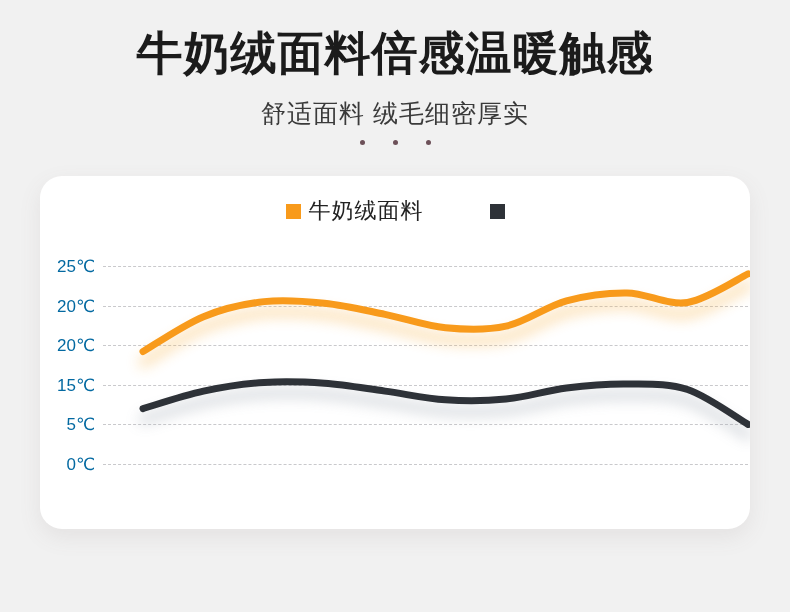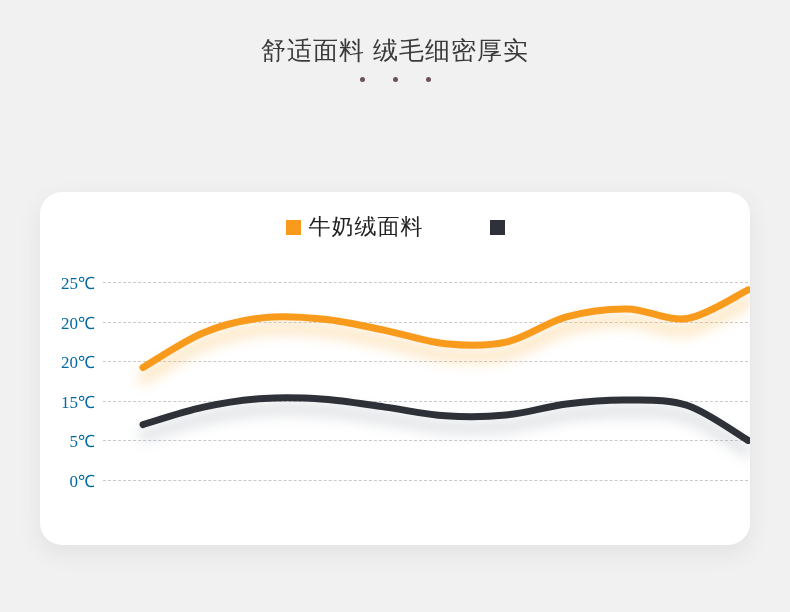--- a/index.html
+++ b/index.html
@@ -11,43 +11,42 @@
   }
   .page { position:relative; width:790px; height:612px; }
 
   
   .header { padding-top:26px; text-align:center; }
   .title {
     font-size:46px; font-weight:bold; color:#1b1b1b;
     letter-spacing:1px; line-height:1.18;
   }
   .subtitle {
-    margin-top:8px;
+    margin-top:17px;
     font-size:25px; font-weight:normal; color:#3a3a3a;
     letter-spacing:1px;
   }
   .dots {
     margin-top:10px; display:flex; justify-content:center; gap:28px;
   }
   .dot { width:5px; height:5px; border-radius:50%; background:#6d5159; }
   .badge-wrap { margin-top:7px; display:flex; justify-content:center; }
   .badge {
     border:1px solid #7c5a63; border-radius:11px;
     padding:2px 22px 3px;
     font-size:11px; color:#5d5d5d; letter-spacing:0.4px;
     white-space:nowrap;
   }
 
   
   .card {
-    position:absolute; left:40px; top:192px;
+    position:absolute; left:40px; top:176px;
     width:710px; height:353px;
     background:#ffffff; border-radius:22px;
     box-shadow:0 8px 22px rgba(120,100,100,0.10);
-    font-family:Liberation Serif, serif;
   }
 
   .legend {
     position:absolute; left:0; top:20px; width:100%;
     display:flex; justify-content:center; gap:66px;
   }
   .legend-item { display:flex; align-items:center; gap:8px; }
   .legend-swatch { width:15px; height:15px; display:block; }
   .legend-label { font-size:22px; color:#222; letter-spacing:1px; }
 
@@ -63,20 +62,21 @@
     border-top:1px dashed #c9c9cc;
   }
   .curves { position:absolute; left:0; top:0; width:710px; height:238px; }
 </style>
 </head>
 <body>
 
 <div class="page">
 
   <div class="header">
+    <div class="title">牛奶绒面料倍感温暖触感</div>
     <div class="subtitle">舒适面料 绒毛细密厚实</div>
     <div class="dots">
       <span class="dot"></span>
       <span class="dot"></span>
       <span class="dot"></span>
     </div>
   </div>
 
   <div class="card">
 

